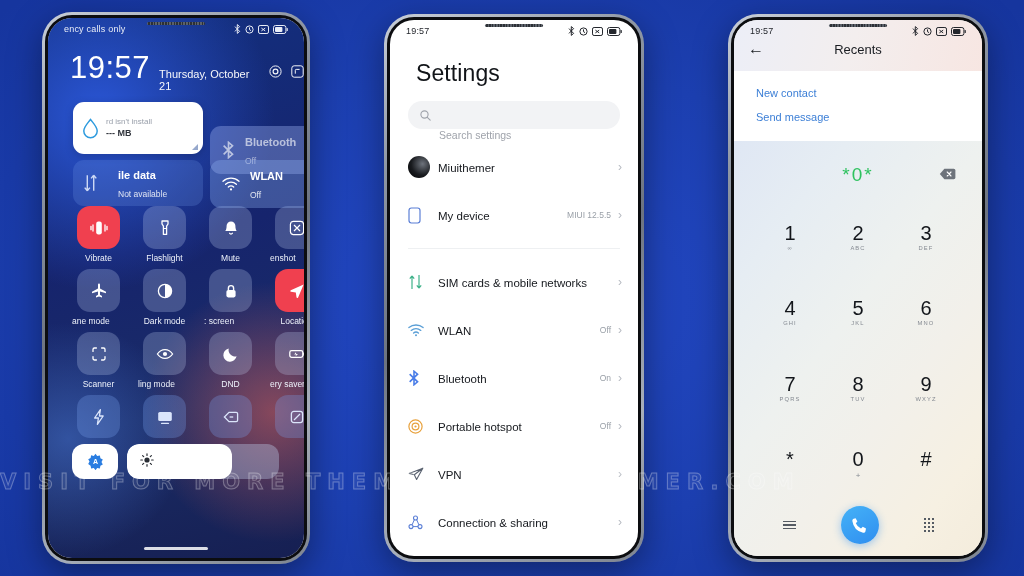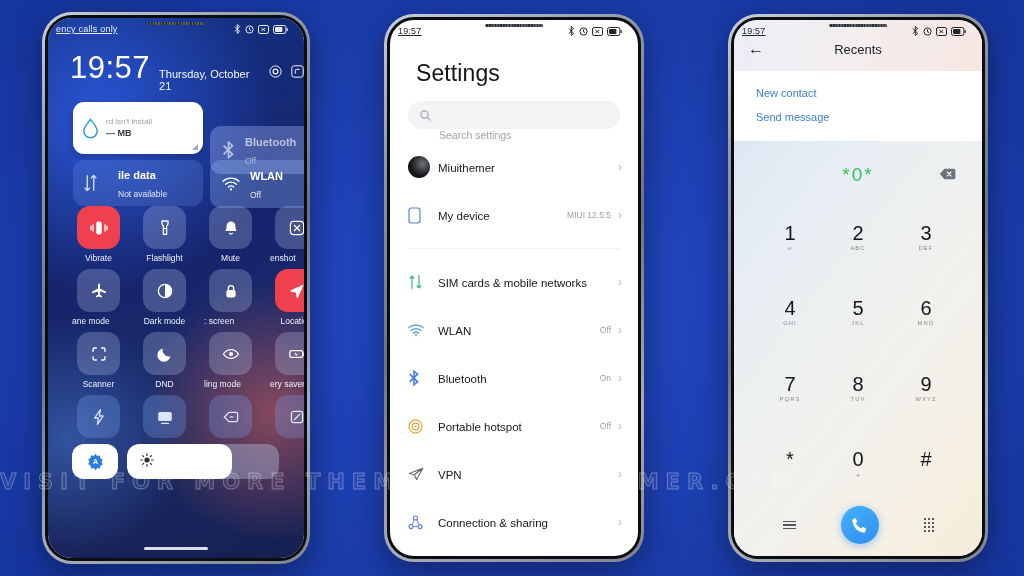--- a/index.html
+++ b/index.html
@@ -46,23 +46,23 @@
     z-index: 30;
   }
 
   #phone1 { left: 42px;  top: 12px;  width: 268px; height: 552px; }
   #phone2 { left: 384px; top: 14px;  width: 260px; height: 548px; }
   #phone3 { left: 728px; top: 14px;  width: 260px; height: 548px; }
 
   
   .statusbar {
     display: flex; align-items: center; justify-content: space-between;
-    padding: 6px 16px 2px 8px;
+    padding: 6px 16px 2px 16px;
     font-size: 9px;
-    position: relative; z-index: 12; text-decoration: underline;
+    position: relative; z-index: 12;
   }
   .statusbar .sb-left { letter-spacing: .2px; }
   .sb-icons { display: flex; align-items: center; gap: 4px; }
   .sb-icons svg { display: block; }
   .dark .statusbar { color: #e9edf7; }
   .light .statusbar { color: #23262c; }
 
   
   .cc-bg {
     position: absolute; inset: 0;
@@ -435,33 +435,33 @@
             <div class="qs-ico">
               <svg width="20" height="20" viewBox="0 0 20 20">
                   <path d="M4 7.4V5.4a1.4 1.4 0 0 1 1.4-1.4h2M16 7.4V5.4A1.4 1.4 0 0 0 14.6 4h-2M4 12.6v2A1.4 1.4 0 0 0 5.4 16h2M16 12.6v2a1.4 1.4 0 0 1-1.4 1.4h-2" fill="none" stroke="#fff" stroke-width="1.3" stroke-linecap="round"></path>
                 </svg>
             </div>
             <div class="qs-lab">Scanner</div>
           </div>
           <div class="qs-cell">
             <div class="qs-ico">
               <svg width="20" height="20" viewBox="0 0 20 20">
-                  <path d="M15.6 12.3A6.6 6.6 0 0 1 7.7 4.4 6.7 6.7 0 1 0 15.6 12.3Z" fill="#fff"></path>
-                </svg>
-            </div>
-            <div class="qs-lab">DND</div>
-          </div>
-          <div class="qs-cell">
-            <div class="qs-ico">
-              <svg width="20" height="20" viewBox="0 0 20 20">
                   <path d="M2.4 10S5.4 5.6 10 5.6 17.6 10 17.6 10 14.6 14.4 10 14.4 2.4 10 2.4 10Z" fill="none" stroke="#fff" stroke-width="1.3"></path>
                   <circle cx="10" cy="10" r="2.1" fill="#fff"></circle>
                 </svg>
             </div>
             <div class="qs-lab clip-l">ling mode</div>
+          </div>
+          <div class="qs-cell">
+            <div class="qs-ico">
+              <svg width="20" height="20" viewBox="0 0 20 20">
+                  <path d="M15.6 12.3A6.6 6.6 0 0 1 7.7 4.4 6.7 6.7 0 1 0 15.6 12.3Z" fill="#fff"></path>
+                </svg>
+            </div>
+            <div class="qs-lab">DND</div>
           </div>
           <div class="qs-cell">
             <div class="qs-ico">
               <svg width="20" height="20" viewBox="0 0 20 20">
                   <rect x="2.8" y="6.6" width="13" height="6.8" rx="1.8" fill="none" stroke="#fff" stroke-width="1.3"></rect>
                   <rect x="16.2" y="8.4" width="1.4" height="3.2" rx=".7" fill="#fff"></rect>
                   <path d="M9 8.2 7.2 10.6h2L8.4 12.6l2.6-2.6H9.2Z" fill="#fff"></path>
                 </svg>
             </div>
             <div class="qs-lab clip-l">ery saver</div>

